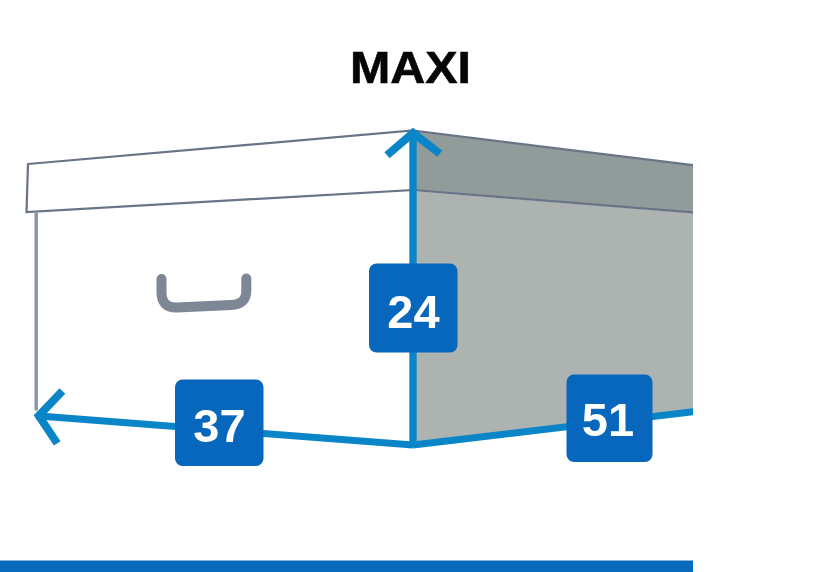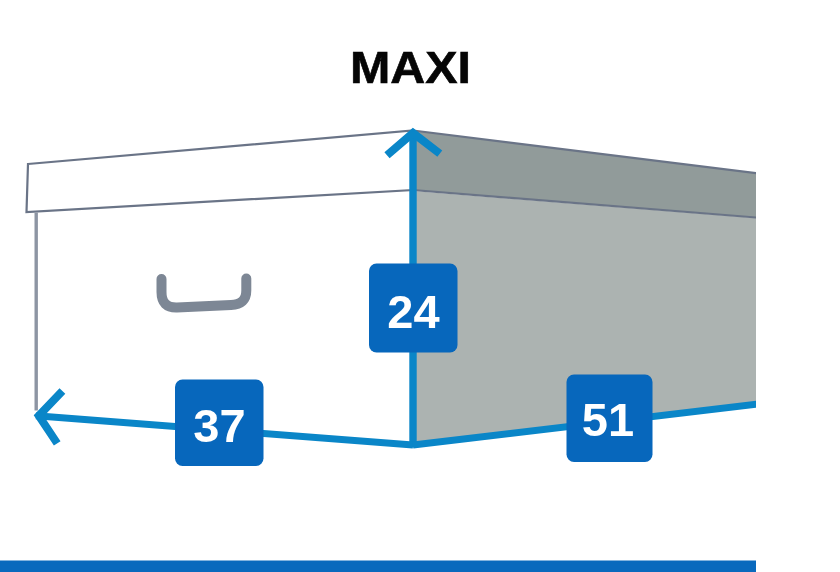--- a/index.html
+++ b/index.html
@@ -1,16 +1,16 @@
 <!DOCTYPE html>
 <html><head>
 <meta charset="utf-8">
 <style>
   html,body{margin:0;padding:0;background:#ffffff;}
-  .stage{position:relative;width:756px;height:572px;overflow:hidden;background:#fff;}
+  .stage{position:relative;width:693px;height:572px;overflow:hidden;background:#fff;}
   svg{display:block;}
 </style>
 </head>
 <body>
 <div class="stage">
 <svg width="840" height="572" viewBox="0 0 840 572" xmlns="http://www.w3.org/2000/svg">
 
   <text x="410.5" y="82.5" text-anchor="middle" font-family="Liberation Sans, sans-serif" font-size="44.5" font-weight="bold" textLength="121" lengthAdjust="spacingAndGlyphs" fill="#050505" stroke="#050505" stroke-width="0.6">MAXI</text>
 
   <polygon points="413,191 796.5,221.2 798.5,223.5 800.5,399 413,445" fill="#acb3b1"></polygon>

